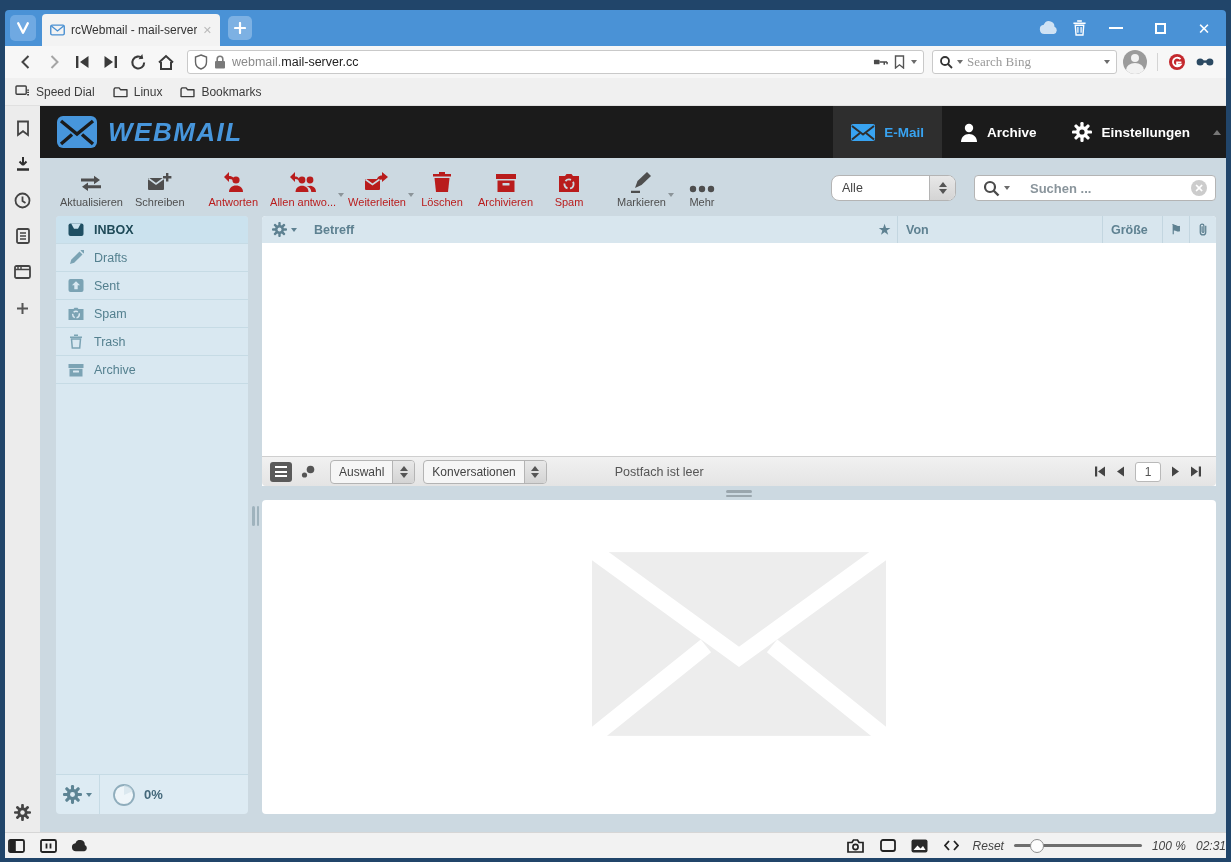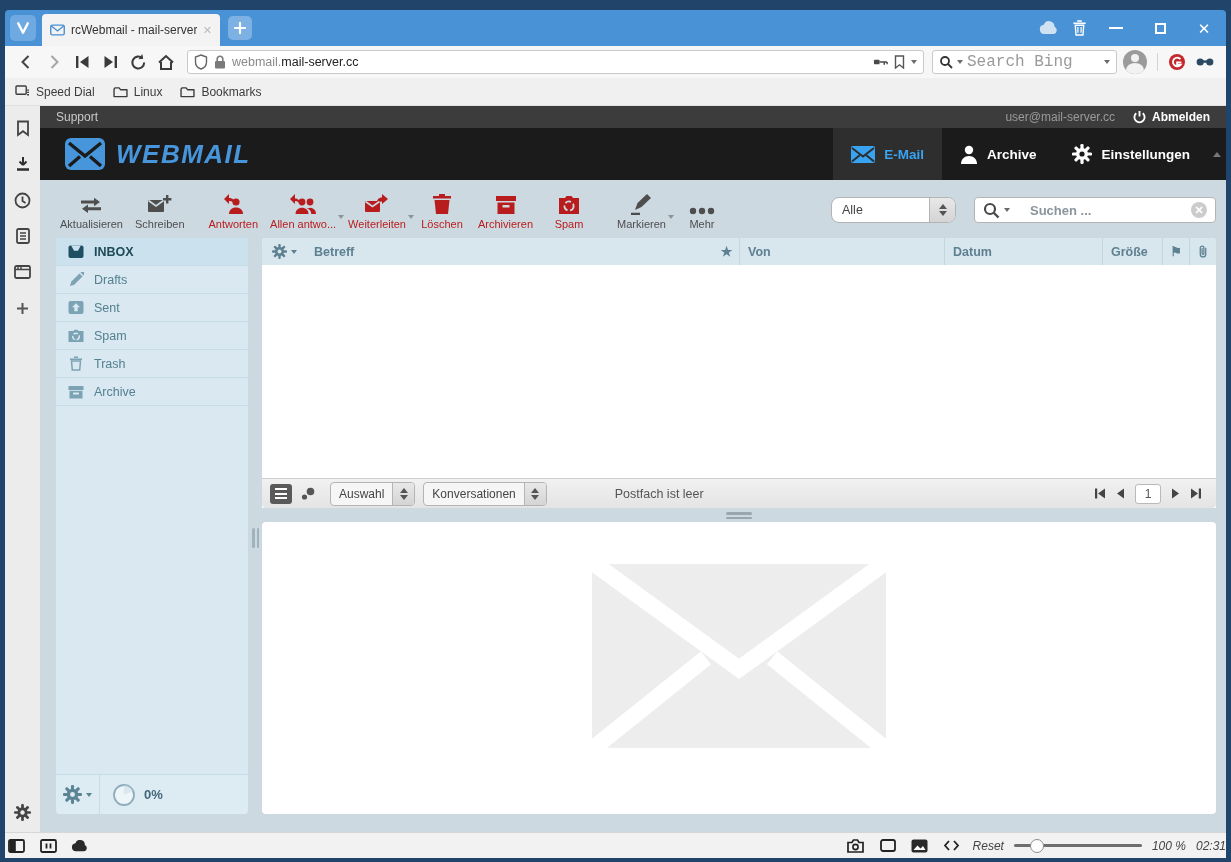--- a/index.html
+++ b/index.html
@@ -31,21 +31,21 @@
   .navbar { height:32px; background:#f7f7f7; display:flex; align-items:center; padding:12px 8px; gap:2px; flex:none; }
   .nav-ic { width:26px; height:24px; display:flex; align-items:center; justify-content:center; color:#4c4c4c; }
   .nav-ic.dim { color:#a5a5a5; }
   .urlbar { flex:1; height:24px; margin:0 6px; background:#fff; border:1px solid #c9c9c9; border-radius:3px;
             display:flex; align-items:center; padding:0 6px; gap:6px; }
   .url-text { flex:1; font-size:12.5px; white-space:nowrap; }
   .url-prefix { color:#8a8a8a; }
   .url-domain { color:#222; }
   .searchbox { width:185px; height:24px; background:#fff; border:1px solid #c9c9c9; border-radius:3px;
                display:flex; align-items:center; padding:0 6px; gap:4px; }
-  .searchbox input { border:0; outline:0; flex:1; min-width:0; font-size:16px; font-family:Liberation Mono, monospace; color:#333; background:transparent; }
+  .searchbox input { border:0; outline:0; flex:1; min-width:0; font-size:13px; font-family:Liberation Serif, serif; color:#333; background:transparent; }
   .searchbox input::placeholder { color:#9a9a9a; }
   .caret-down { width:0; height:0; border-left:4px solid transparent; border-right:4px solid transparent; border-top:5px solid #6b6b6b; }
   .caret-down.sm { border-left-width:3px; border-right-width:3px; border-top-width:4px; }
   .avatar { width:24px; height:24px; border-radius:50%; background:#9b9b9b; overflow:hidden; margin:0 4px; position:relative; }
   .avatar::before { content:""; position:absolute; top:4px; left:8px; width:8px; height:8px; border-radius:50%; background:#f2f2f2; }
   .avatar::after  { content:""; position:absolute; top:13px; left:3px; width:18px; height:14px; border-radius:50%; background:#f2f2f2; }
   .vsep { width:1px; height:18px; background:#d4d4d4; margin:0 4px; }
 
   
   .bookmarksbar { height:28px; background:#f0f0f0; display:flex; align-items:center; padding:0 10px; gap:18px;
@@ -62,21 +62,21 @@
 
   
   .webmail { flex:1; display:flex; flex-direction:column; min-width:0; background:#ccd9e1; }
   .support-bar { height:22px; background:#3c3c3c; display:flex; align-items:center; padding:0 16px; flex:none; }
   .support-link { color:#c9c9c9; font-size:12px; }
   .support-spacer { flex:1; }
   .user-email { color:#9a9a9a; font-size:12px; margin-right:18px; }
   .logout { display:flex; align-items:center; gap:6px; color:#fff; font-weight:bold; font-size:12px; }
 
   .rc-header { height:52px; background:#1b1b1b; display:flex; align-items:stretch; flex:none; }
-  .rc-logo { display:flex; align-items:center; gap:10px; padding-left:24px; }
+  .rc-logo { display:flex; align-items:center; gap:10px; padding-left:16px; }
   .brand { color:#4796dc; font-weight:900; font-size:26px; letter-spacing:1.5px; font-style:italic; }
   .rc-header-spacer { flex:1; }
   .taskbar { display:flex; align-items:stretch; }
   .task-tab { display:flex; align-items:center; gap:9px; padding:0 18px; color:#fff; font-size:13.5px; font-weight:bold; }
   .task-tab.active { background:#2e2e2e; color:#38a3f1; }
   .collapse-btn { width:18px; display:flex; align-items:center; justify-content:center; }
   .caret-up { width:0; height:0; border-left:4px solid transparent; border-right:4px solid transparent; border-bottom:5px solid #777; }
 
   .rc-content { flex:1; display:flex; flex-direction:column; padding:0 10px 0 16px; min-height:0; }
 
@@ -370,32 +370,20 @@
               <rect x="8.4" width="3.2" height="20" rx="1.2" transform="rotate(-45 10 10)"></rect>
               <circle cx="10" cy="10" r="6"></circle>
             </g>
             <circle cx="10" cy="10" r="2.6" fill="#ececec"></circle>
           </svg>
       </div>
     </div>
 
     <div class="webmail">
 
-      <div class="support-bar">
-        <span class="support-link">Support</span>
-        <div class="support-spacer"></div>
-        <span class="user-email">user@mail-server.cc</span>
-        <div class="logout">
-          <svg width="13" height="14" viewBox="0 0 14 15">
-              <path d="M7 1v6" stroke="#fff" stroke-width="2"></path>
-              <path d="M3.5 3.5a5.5 5.5 0 107 0" fill="none" stroke="#fff" stroke-width="2"></path>
-            </svg>
-          <span>Abmelden</span>
-        </div>
-      </div>
 
       <div class="rc-header">
         <div class="rc-logo">
           <svg width="42" height="34" viewBox="0 0 42 34">
               <rect x="1" y="1" width="40" height="32" rx="6" fill="#4796dc"></rect>
               <path d="M5 6l16 13L37 6" fill="none" stroke="#1b1b1b" stroke-width="3.4"></path>
               <path d="M5 29l11-9.5M37 29l-11-9.5" fill="none" stroke="#1b1b1b" stroke-width="3.4"></path>
             </svg>
           <span class="brand">WEBMAIL</span>
         </div>
@@ -662,21 +650,20 @@
                         <rect x="8.4" width="3.2" height="20" rx="1.2" transform="rotate(-45 10 10)"></rect>
                         <circle cx="10" cy="10" r="6"></circle>
                       </g>
                       <circle cx="10" cy="10" r="2.6" fill="#d8e6ee"></circle>
                     </svg>
                   <div class="caret-down sm" style="border-top-color:#5e8191;"></div>
                 </div>
                 <div class="lh-cell lh-subject">Betreff</div>
                 <div class="lh-cell lh-star">★</div>
                 <div class="lh-cell lh-from">Von</div>
-                <div class="lh-cell lh-date">Datum</div>
                 <div class="lh-cell lh-size">Größe</div>
                 <div class="lh-cell lh-flag">⚑</div>
                 <div class="lh-cell lh-clip">
                   <svg width="11" height="15" viewBox="0 0 11 15">
                       <path d="M8.5 3.5v7a3 3 0 01-6 0v-7a2 2 0 014 0v6.2a1 1 0 01-2 0V4" fill="none" stroke="#5e8191" stroke-width="1.4"></path>
                     </svg>
                 </div>
               </div>
               <div class="list-body"></div>
               <div class="list-footer">

